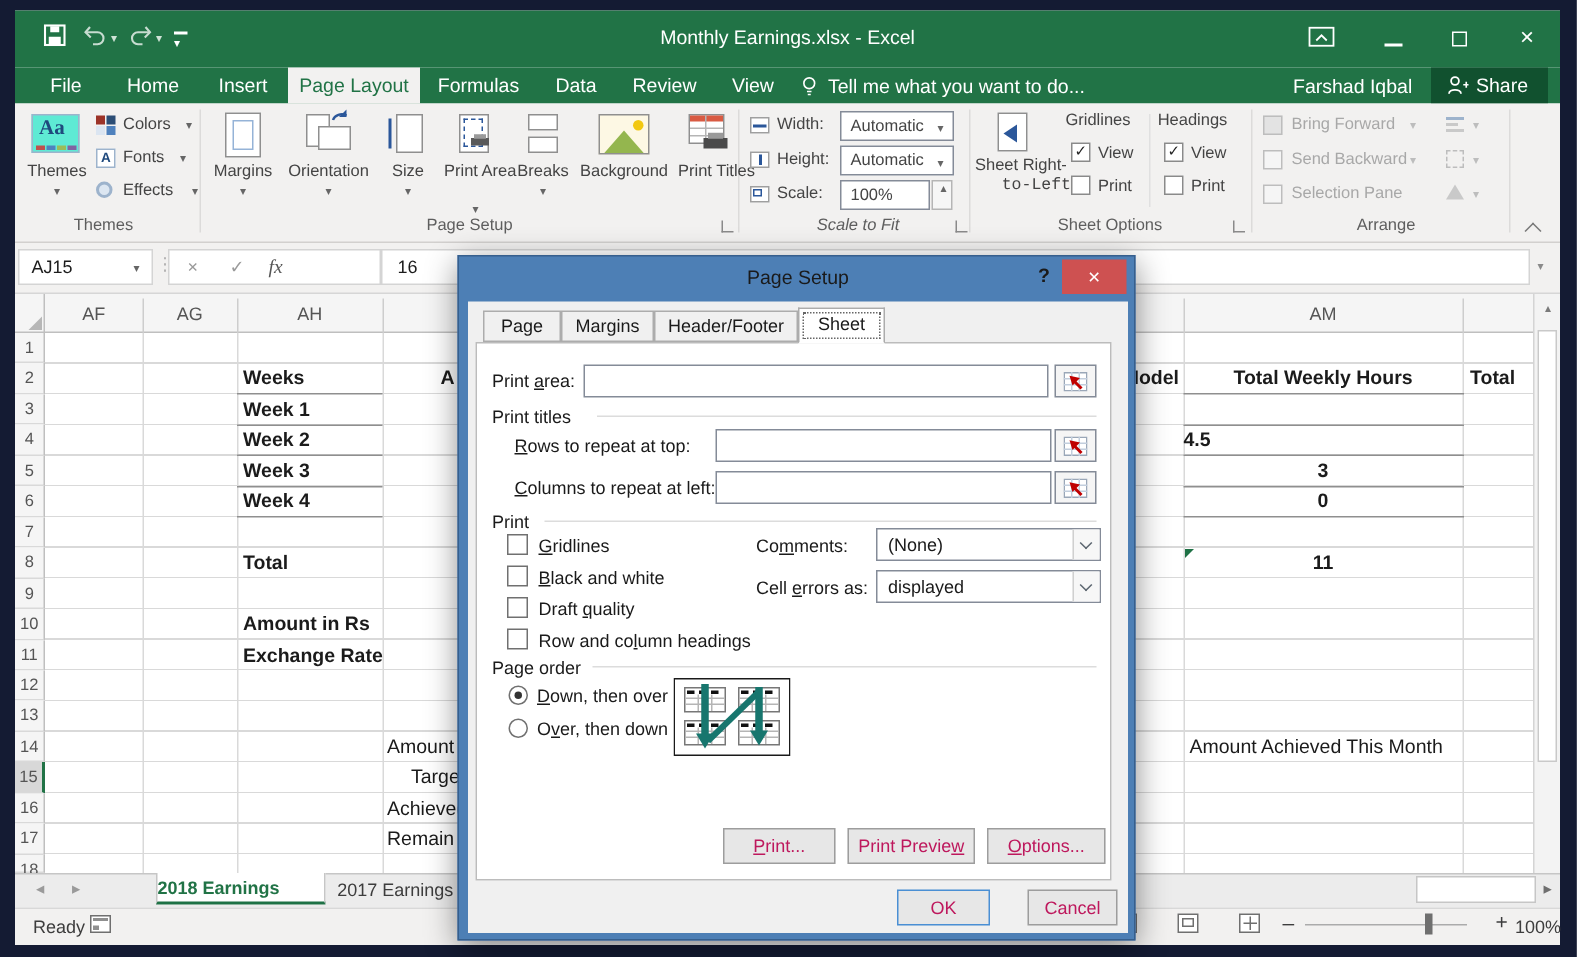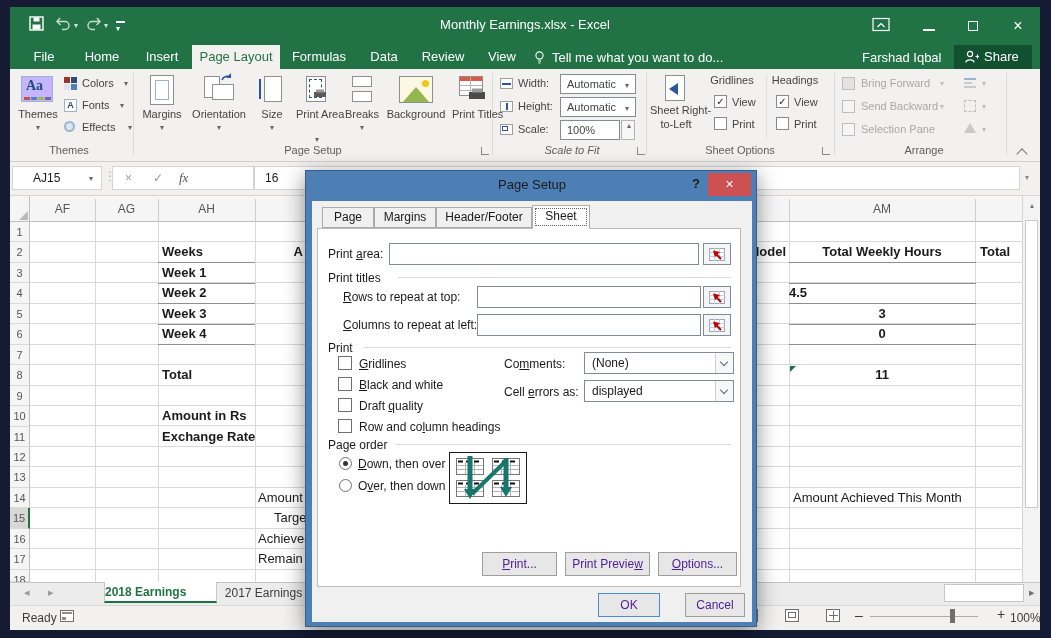--- a/index.html
+++ b/index.html
@@ -17,21 +17,21 @@
   .vline{width:1px;background:#d9d9d9;}
   .darkline{height:1px;background:#8f8f8f;}
   .cb{width:13px;height:13px;background:#fff;border:1px solid #8a8a8a;text-align:center;line-height:11px;font-size:10px;color:#222;}
   .dcb{width:14px;height:14px;background:#fff;border:1px solid #707070;}
   .radio{width:13px;height:13px;background:#fff;border:1px solid #707070;border-radius:50%;}
   .rdot{position:absolute;left:3px;top:3px;width:5px;height:5px;border-radius:50%;background:#333;}
   .d12{font-size:12px;color:#1a1a1a;white-space:nowrap;}
   .input{background:#fff;border:1px solid #848b98;font-size:12px;padding:0 4px;font-family:"Liberation Sans",sans-serif;}
   .combo{background:#fff;border:1px solid #848b98;}
   .chv{display:inline-block;width:6px;height:6px;border-right:1.6px solid #5c6670;border-bottom:1.6px solid #5c6670;transform:rotate(45deg);}
-  .btn{background:#e7e7e7;border:1px solid #9d9d9d;font-size:12px;color:#4c1d95;text-align:center;font-family:"Liberation Sans",sans-serif;padding:0;}
+  .btn{background:#e7e7e7;border:1px solid #9d9d9d;font-size:12px;color:#be185d;text-align:center;font-family:"Liberation Sans",sans-serif;padding:0;}
   .pg{background:#fff;border:1px solid #8f8f8f;}
   u{text-decoration:underline;}
   .dlgtab{background:#f0f0f0;border:1px solid #acacac;font-size:12px;color:#1a1a1a;text-align:center;line-height:19px;}
   .dlgtab-active{background:#fff;border-bottom:1px solid #fff;outline:1px dotted #666;outline-offset:-4px;line-height:21px;}
   .viewicon{width:14px;height:13px;border:1px solid #6f6f6f;background:#fff;}
 </style>
 </head>
 <body>
 
 <div class="screen">
@@ -104,21 +104,21 @@
   </div>
 
   <div class="ab" style="left:10px;top:69px;width:1030px;height:93px;background:#f2f1f0;border-bottom:1px solid #d2d0ce;"></div>
   <div class="ab" style="left:133px;top:73px;width:1px;height:82px;background:#dcdbda;"></div>
   <div class="ab" style="left:492px;top:73px;width:1px;height:82px;background:#dcdbda;"></div>
   <div class="ab" style="left:646px;top:73px;width:1px;height:82px;background:#dcdbda;"></div>
   <div class="ab" style="left:834px;top:73px;width:1px;height:82px;background:#dcdbda;"></div>
   <div class="ab" style="left:1006px;top:73px;width:1px;height:82px;background:#dcdbda;"></div>
 
   <div class="ab" style="left:16px;top:72px;width:44px;height:76px;">
-    <div class="ab" style="left:5px;top:4px;width:32px;height:26px;background:#c4b5fd;border:1px solid #9db3cc;">
+    <div class="ab" style="left:5px;top:4px;width:32px;height:26px;background:#5eead4;border:1px solid #9db3cc;">
       <div class="ab" style="left:4px;top:1px;font-family:'Liberation Serif',serif;font-size:14px;font-weight:bold;color:#1f497d;">Aa</div>
       <div class="ab" style="left:2px;top:20px;width:6px;height:3px;background:#c0504d;"></div>
       <div class="ab" style="left:9px;top:20px;width:6px;height:3px;background:#4f81bd;"></div>
       <div class="ab" style="left:16px;top:20px;width:6px;height:3px;background:#9bbb59;"></div>
       <div class="ab" style="left:23px;top:20px;width:6px;height:3px;background:#8064a2;"></div>
     </div>
     <div class="ab r11" style="left:0;top:36px;width:44px;text-align:center;">Themes</div>
     <div class="ab dd" style="left:0;top:52px;width:44px;text-align:center;">▾</div>
   </div>
   <div class="ab" style="left:62px;top:75px;">
@@ -234,21 +234,21 @@
     <div class="ab dd" style="left:0;top:10px;width:14px;text-align:center;"></div>
   </div>
   <div class="ab glab" style="left:512px;top:144px;width:120px;font-style:italic;">Scale to Fit</div>
   <div class="ab" style="left:637px;top:147px;width:8px;height:8px;border-left:1px solid #8a8a8a;border-bottom:1px solid #8a8a8a;"></div>
 
   <div class="ab" style="left:650px;top:72px;width:52px;height:76px;">
     <div class="ab pg" style="left:15px;top:3px;width:20px;height:26px;">
       <div class="ab" style="left:3px;top:7px;width:0;height:0;border-top:6px solid transparent;border-bottom:6px solid transparent;border-right:9px solid #2b579a;"></div>
     </div>
     <div class="ab r11" style="left:0;top:32px;width:52px;text-align:center;">Sheet Right-</div>
-    <div class="ab r11" style="left:0;top:46px;width:52px;text-align:center;">to-Left</div>
+    <div class="ab r11" style="left:12px;top:46px;width:52px;text-align:right;font-family:Liberation Mono, monospace;">to-Left</div>
   </div>
   <div class="ab r11" style="left:702px;top:74px;width:60px;text-align:center;">Gridlines</div>
   <div class="ab cb" style="left:714px;top:95px;"><span>✓</span></div>
   <span class="ab r11" style="left:732px;top:96px;">View</span>
   <div class="ab cb" style="left:714px;top:117px;"></div>
   <span class="ab r11" style="left:732px;top:118px;">Print</span>
   <div class="ab" style="left:766px;top:76px;width:1px;height:62px;background:#e0e0e0;"></div>
   <div class="ab r11" style="left:764px;top:74px;width:62px;text-align:center;">Headings</div>
   <div class="ab cb" style="left:776px;top:95px;"><span>✓</span></div>
   <span class="ab r11" style="left:794px;top:96px;">View</span>
@@ -273,21 +273,21 @@
   <span class="ab dd" style="left:982px;top:80px;color:#bdbdbd;">▾</span>
   <div class="ab" style="left:964px;top:100px;width:12px;height:12px;border:1px dashed #bdbdbd;"></div>
   <span class="ab dd" style="left:982px;top:103px;color:#bdbdbd;">▾</span>
   <div class="ab" style="left:964px;top:123px;width:0;height:0;border-left:6px solid transparent;border-right:6px solid transparent;border-bottom:10px solid #c9c9c9;"></div>
   <span class="ab dd" style="left:982px;top:126px;color:#bdbdbd;">▾</span>
   <div class="ab glab" style="left:854px;top:144px;width:140px;">Arrange</div>
   <div class="ab" style="left:1018px;top:150px;width:8px;height:8px;border-left:1.5px solid #777;border-top:1.5px solid #777;transform:rotate(45deg);"></div>
 
   <div class="ab" style="left:10px;top:162px;width:1030px;height:34px;background:#f2f1f0;border-bottom:1px solid #d6d6d6;"></div>
   <div class="ab" style="left:12px;top:166px;width:90px;height:24px;background:#fff;border:1px solid #d4d4d4;">
-    <span class="ab" style="left:8px;top:4px;font-size:12px;color:#1c1c1c;margin-left:12px;">AJ15</span>
+    <span class="ab" style="left:8px;top:4px;font-size:12px;color:#1c1c1c;">AJ15</span>
     <span class="ab dd" style="left:76px;top:8px;">▾</span>
   </div>
   <span class="ab" style="left:104px;top:169px;font-size:12px;color:#b0b0b0;">⋮</span>
   <div class="ab" style="left:112px;top:166px;width:142px;height:24px;background:#fff;border:1px solid #d4d4d4;">
     <span class="ab" style="left:12px;top:4px;font-size:12px;color:#9a9a9a;">×</span>
     <span class="ab" style="left:40px;top:4px;font-size:12px;color:#9a9a9a;">✓</span>
     <span class="ab" style="left:66px;top:3px;font-size:13px;font-style:italic;color:#555;font-family:'Liberation Serif',serif;">fx</span>
   </div>
   <div class="ab" style="left:254px;top:166px;width:766px;height:24px;background:#fff;border:1px solid #d4d4d4;">
     <span class="ab" style="left:10px;top:4px;font-size:12px;color:#1c1c1c;">16</span>

